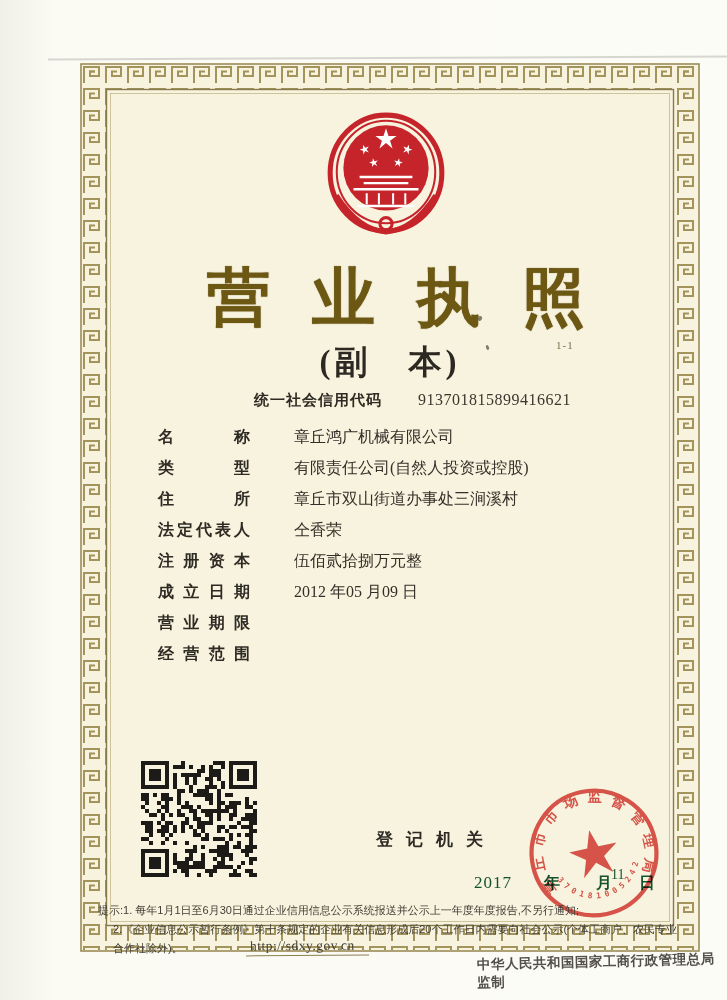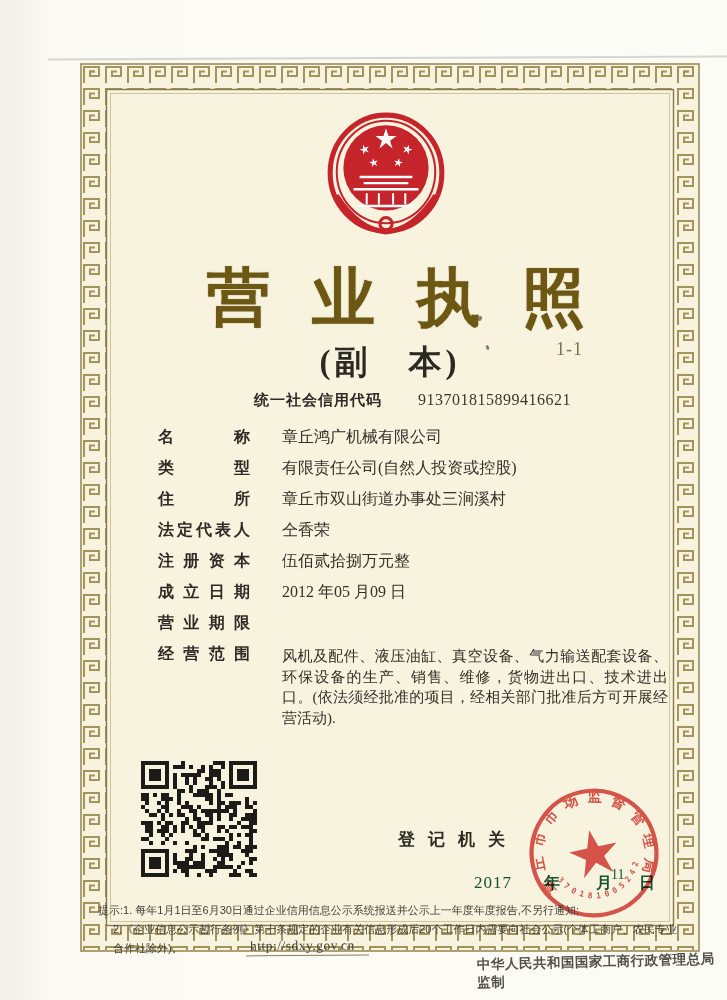--- a/index.html
+++ b/index.html
@@ -18,45 +18,45 @@
   .title{
     position:absolute;left:0;top:192px;width:620px;text-align:center;
     font-family:"Liberation Sans","DejaVu Sans",sans-serif;font-weight:bold;
     font-size:63px;letter-spacing:42px;padding-left:54px;box-sizing:border-box;
     color:#6d5813;text-shadow:0 0 1px #5c4a10;
   }
   .subtitle{
     position:absolute;left:0;top:277px;width:620px;text-align:center;
     font-weight:bold;font-size:33px;color:#2c2922;letter-spacing:4px;
   }
-  .page-number{position:absolute;left:476px;top:276px;font-size:18px;color:#7d704c;letter-spacing:1px;}
+  .page-number{position:absolute;left:476px;top:276px;font-size:11px;color:#7d704c;letter-spacing:1px;}
 
   .credit-row{position:absolute;left:0;top:328px;width:620px;}
   .credit-label{position:absolute;left:174px;top:0;font-family:"Liberation Sans","DejaVu Sans",sans-serif;font-weight:bold;font-size:15px;color:#2e2b25;letter-spacing:1px;}
   .credit-value{position:absolute;left:338px;top:0;font-size:16px;color:#3a372f;letter-spacing:.5px;}
 
   .fields{position:absolute;left:78px;top:366px;width:510px;}
   .field{display:flex;align-items:flex-start;margin-bottom:15px;min-height:16px;}
   .field-label{
     width:92px;flex:0 0 92px;display:flex;justify-content:space-between;
     font-family:"Liberation Sans","DejaVu Sans",sans-serif;font-weight:bold;
     font-size:16px;color:#2e2b25;line-height:16px;
   }
   .field-value{
-    margin-left:32px;width:392px;font-size:15px;line-height:16px;color:#33302a;
+    margin-left:44px;width:392px;font-size:15px;line-height:16px;color:#33302a;
     white-space:pre-wrap;text-align:justify;
   }
   .field:nth-child(-n+7) .field-value{font-size:16px;width:400px;}
   .field-scope .field-value{line-height:20.5px;}
 
   .qr{position:absolute;left:60px;top:697px;width:118px;height:118px;}
   .reg-label{
     position:absolute;left:296px;top:765px;
     font-family:"Liberation Sans","DejaVu Sans",sans-serif;font-weight:bold;
-    font-size:17px;color:#2e2b25;letter-spacing:13px;white-space:nowrap;margin-left:22px;
+    font-size:17px;color:#2e2b25;letter-spacing:13px;white-space:nowrap;
   }
   .date-row{position:absolute;left:0;top:810px;width:620px;height:26px;font-size:17px;color:#14532d;}
   .dt{position:absolute;top:0;}
   .dt-year{left:394px;letter-spacing:1px;}
   .dt-yu{left:464px;font-family:"Liberation Sans","DejaVu Sans",sans-serif;font-weight:bold;font-size:16px;}
   .dt-mu{left:516px;font-family:"Liberation Sans","DejaVu Sans",sans-serif;font-weight:bold;font-size:16px;}
   .dt-day{left:531px;top:-6px;font-size:14px;}
   .dt-du{left:559px;font-family:"Liberation Sans","DejaVu Sans",sans-serif;font-weight:bold;font-size:16px;}
 
   .seal{position:absolute;left:440px;top:716px;width:148px;height:148px;mix-blend-mode:multiply;opacity:.88;}
@@ -187,21 +187,20 @@
             <span>限</span>
           </div>
       </div>
       <div class="field field-scope">
         <div class="field-label">
             <span>经</span>
             <span>营</span>
             <span>范</span>
             <span>围</span>
           </div>
-        <div class="field-value">风机及配件、液压油缸、真空设备、气力输送配套设备、环保设备的生产、销售、维修，货物进出口、技术进出口。(依法须经批准的项目，经相关部门批准后方可开展经营活动).</div>
       </div>
     </div>
 
     <svg id="qr-svg" class="qr" viewBox="0 0 118 118">
         <rect x="0" y="0" width="118" height="118" fill="#f8f3de"></rect>
         <rect x="41" y="1" width="4" height="4" fill="#1c1b18"></rect>
         <rect x="73" y="1" width="4" height="4" fill="#1c1b18"></rect>
         <rect x="77" y="1" width="4" height="4" fill="#1c1b18"></rect>
         <rect x="81" y="1" width="4" height="4" fill="#1c1b18"></rect>
         <rect x="33" y="5" width="4" height="4" fill="#1c1b18"></rect>

